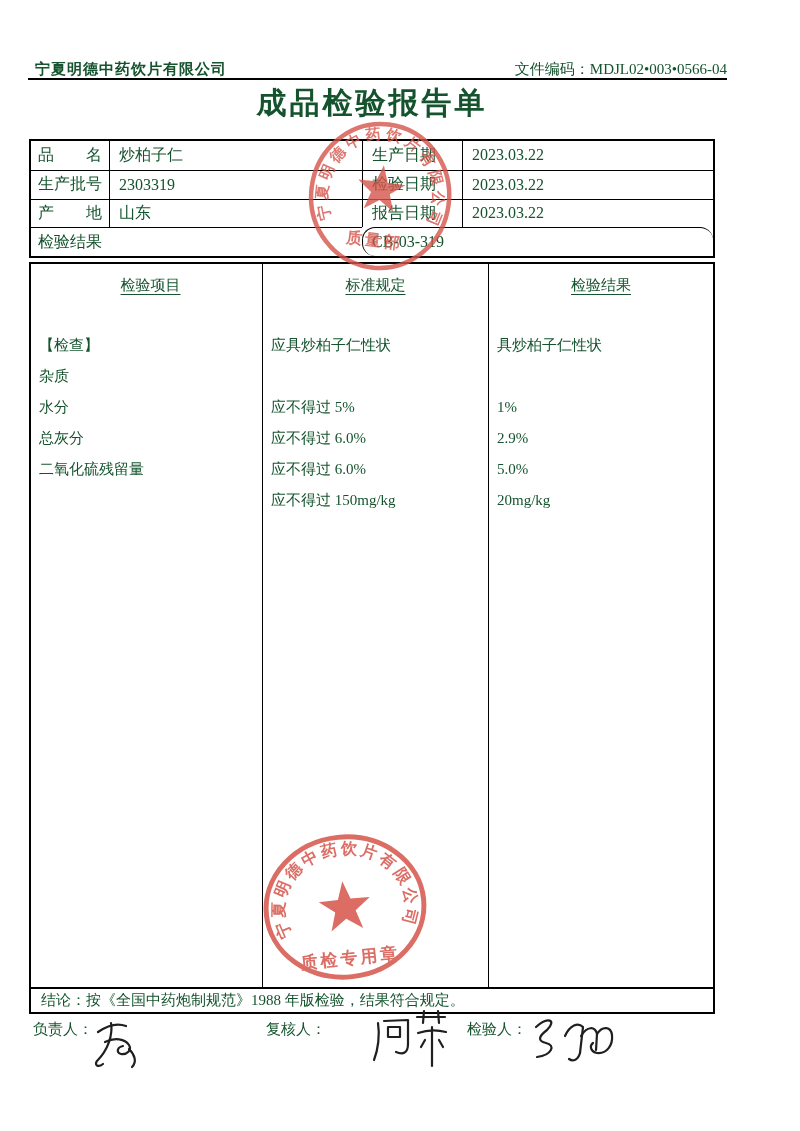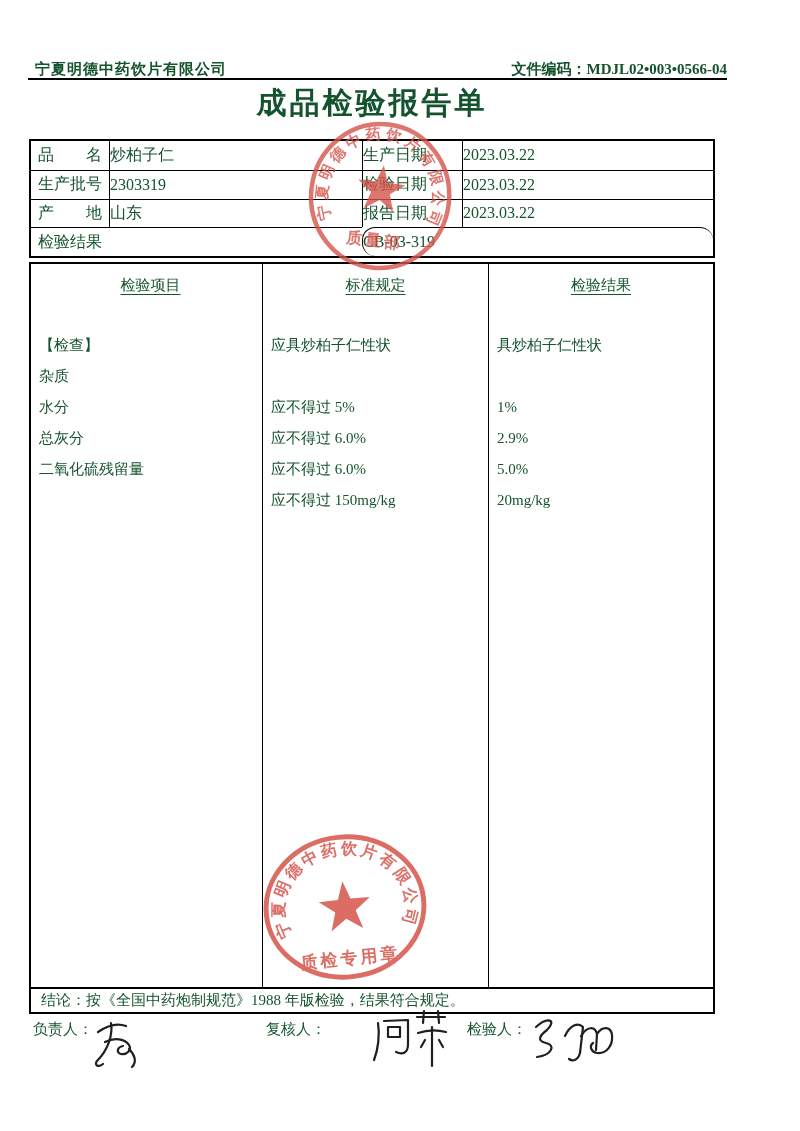--- a/index.html
+++ b/index.html
@@ -4,33 +4,33 @@
 <style>
   html,body{margin:0;padding:0;background:#e8e8e8;}
   .page{
     position:relative;width:800px;height:1131px;background:#ffffff;
     font-family:"Liberation Serif","DejaVu Serif",serif;color:#14532d;
     overflow:hidden;margin:0 auto;
   }
   .page *{box-sizing:border-box;}
   
   .company{position:absolute;left:35px;top:60px;font-size:15px;font-weight:bold;letter-spacing:1px;}
-  .filecode{position:absolute;right:73px;top:60px;font-size:15px;font-weight:bold;}
+  .filecode{position:absolute;right:73px;top:60px;font-size:15px;font-weight:normal;}
   .hdr-rule{position:absolute;left:28px;top:78px;width:699px;border-top:2px solid #000;}
   .title{position:absolute;left:29px;top:83px;width:686px;text-align:center;
          font-size:30px;font-weight:bold;letter-spacing:3px;}
   
   .info-table{
     position:absolute;left:29px;top:139px;width:686px;height:119px;
     border:2px solid #000;display:grid;
     grid-template-columns:78px 253px 100px 1fr;
     grid-template-rows:repeat(4,1fr);
     font-size:16px;
   }
-  .icell{display:flex;align-items:center;}
+  .icell{display:flex;align-items:center;padding-left:9px;}
   .icell.lab{padding-left:7px;}
   .c-l{border-left:1px solid #000;}
   .c-t{border-top:1px solid #000;}
   .span2a{grid-column:1/3;}
   .span2b{grid-column:3/5;border-radius:13px;}
   
   .test-table{
     position:absolute;left:29px;top:262px;width:686px;height:725px;
     border:2px solid #000;border-bottom:none;display:grid;
     grid-template-columns:231px 226px 1fr;font-size:15px;

